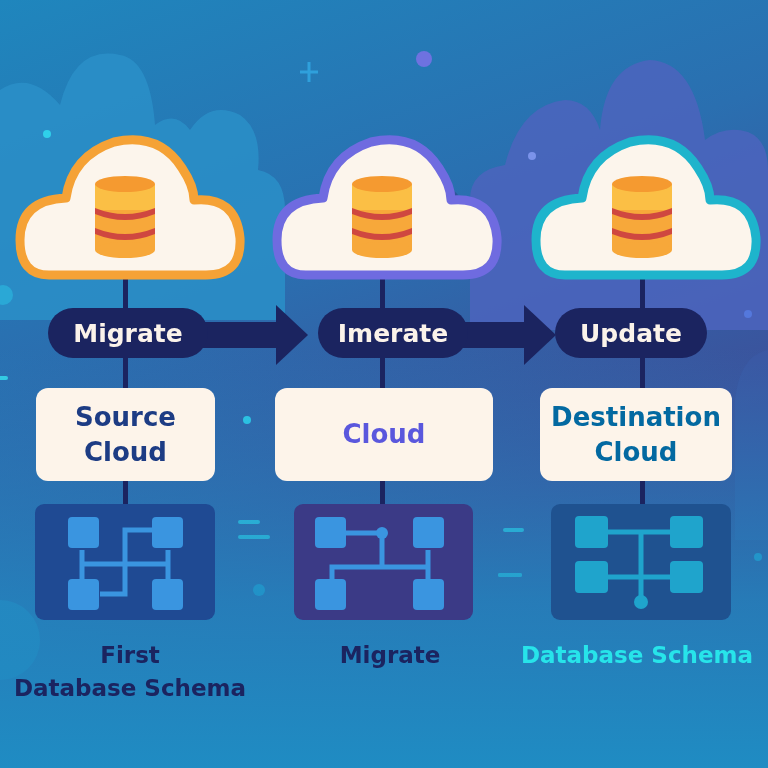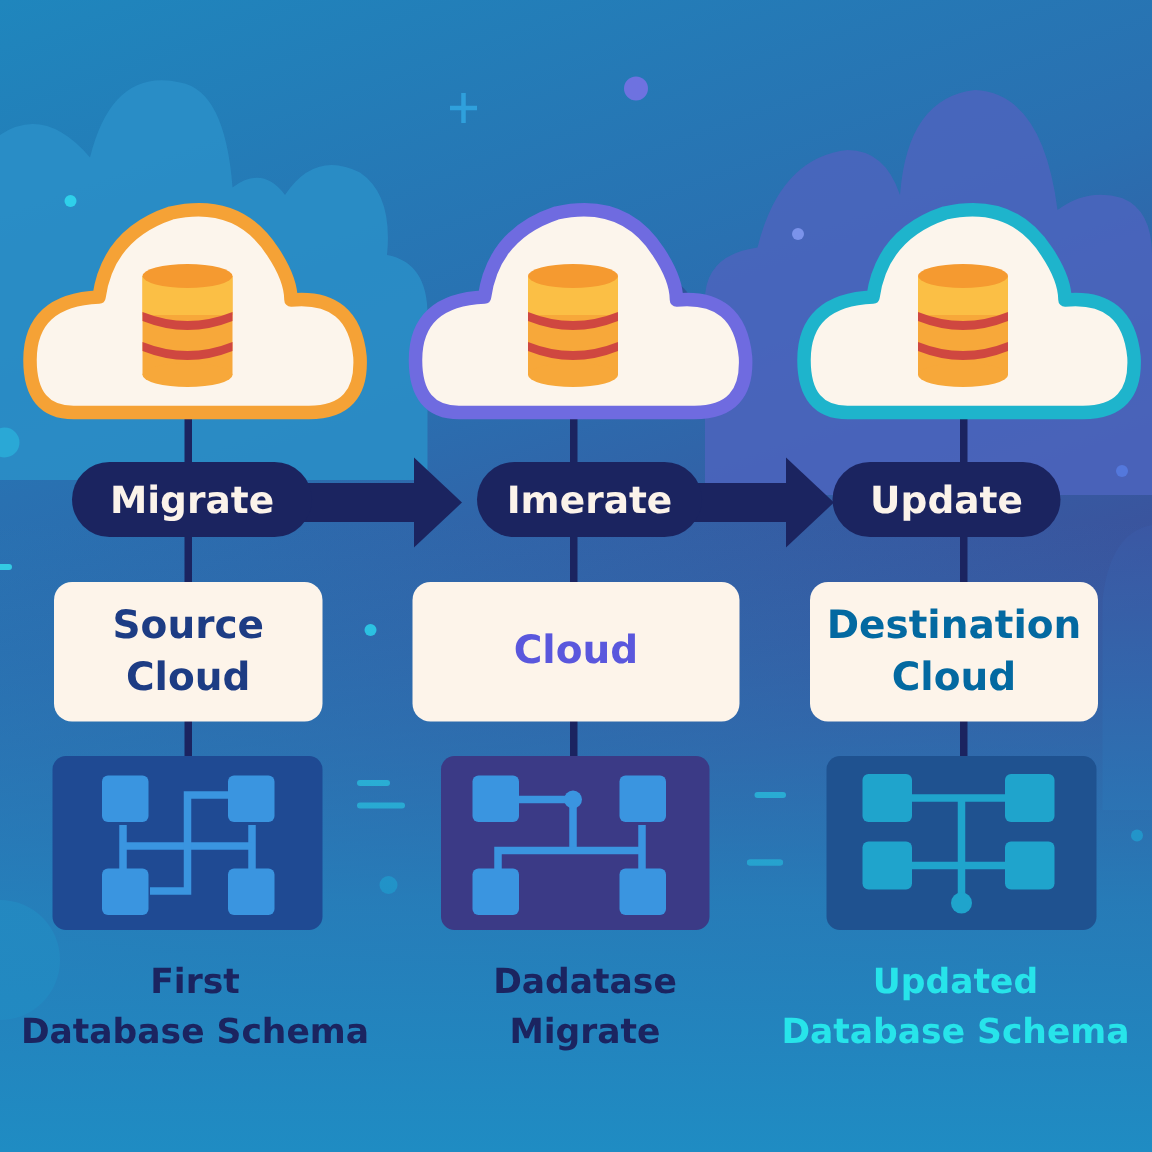--- a/index.html
+++ b/index.html
@@ -191,19 +191,17 @@
       <rect x="670" y="561" width="33" height="32" rx="4"></rect>
     </g>
   </g>
 </svg>
 
 <div class="caption" style="left:10px;top:639px;width:240px;color:#1b2460;">
   <div>First</div>
   <div>Database Schema</div>
 </div>
 <div class="caption" style="left:290px;top:639px;width:200px;color:#1b2460;">
-  <div>Dadatase</div>
   <div>Migrate</div>
 </div>
 <div class="caption" style="left:512px;top:639px;width:250px;color:#27e4ea;">
-  <div>Updated</div>
   <div>Database Schema</div>
 </div>
 
 </body></html>

